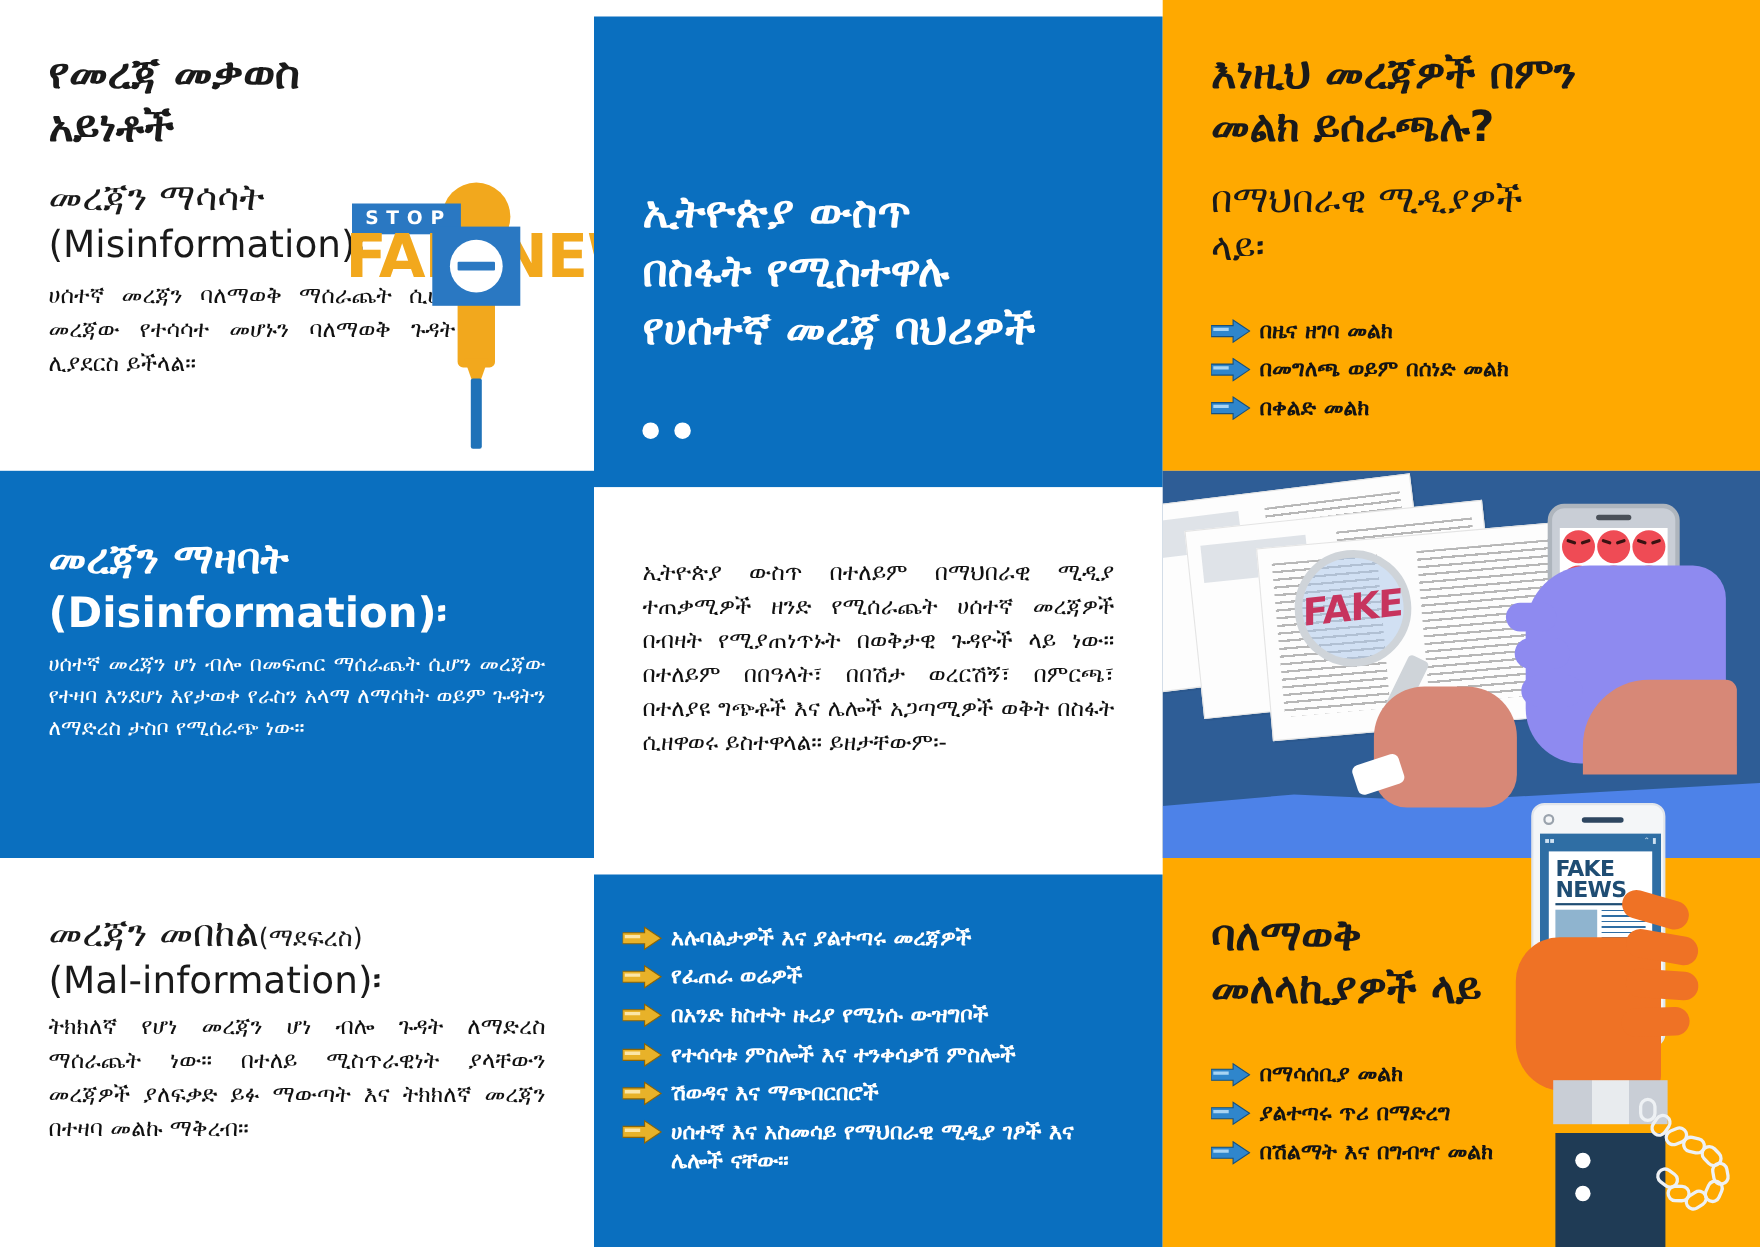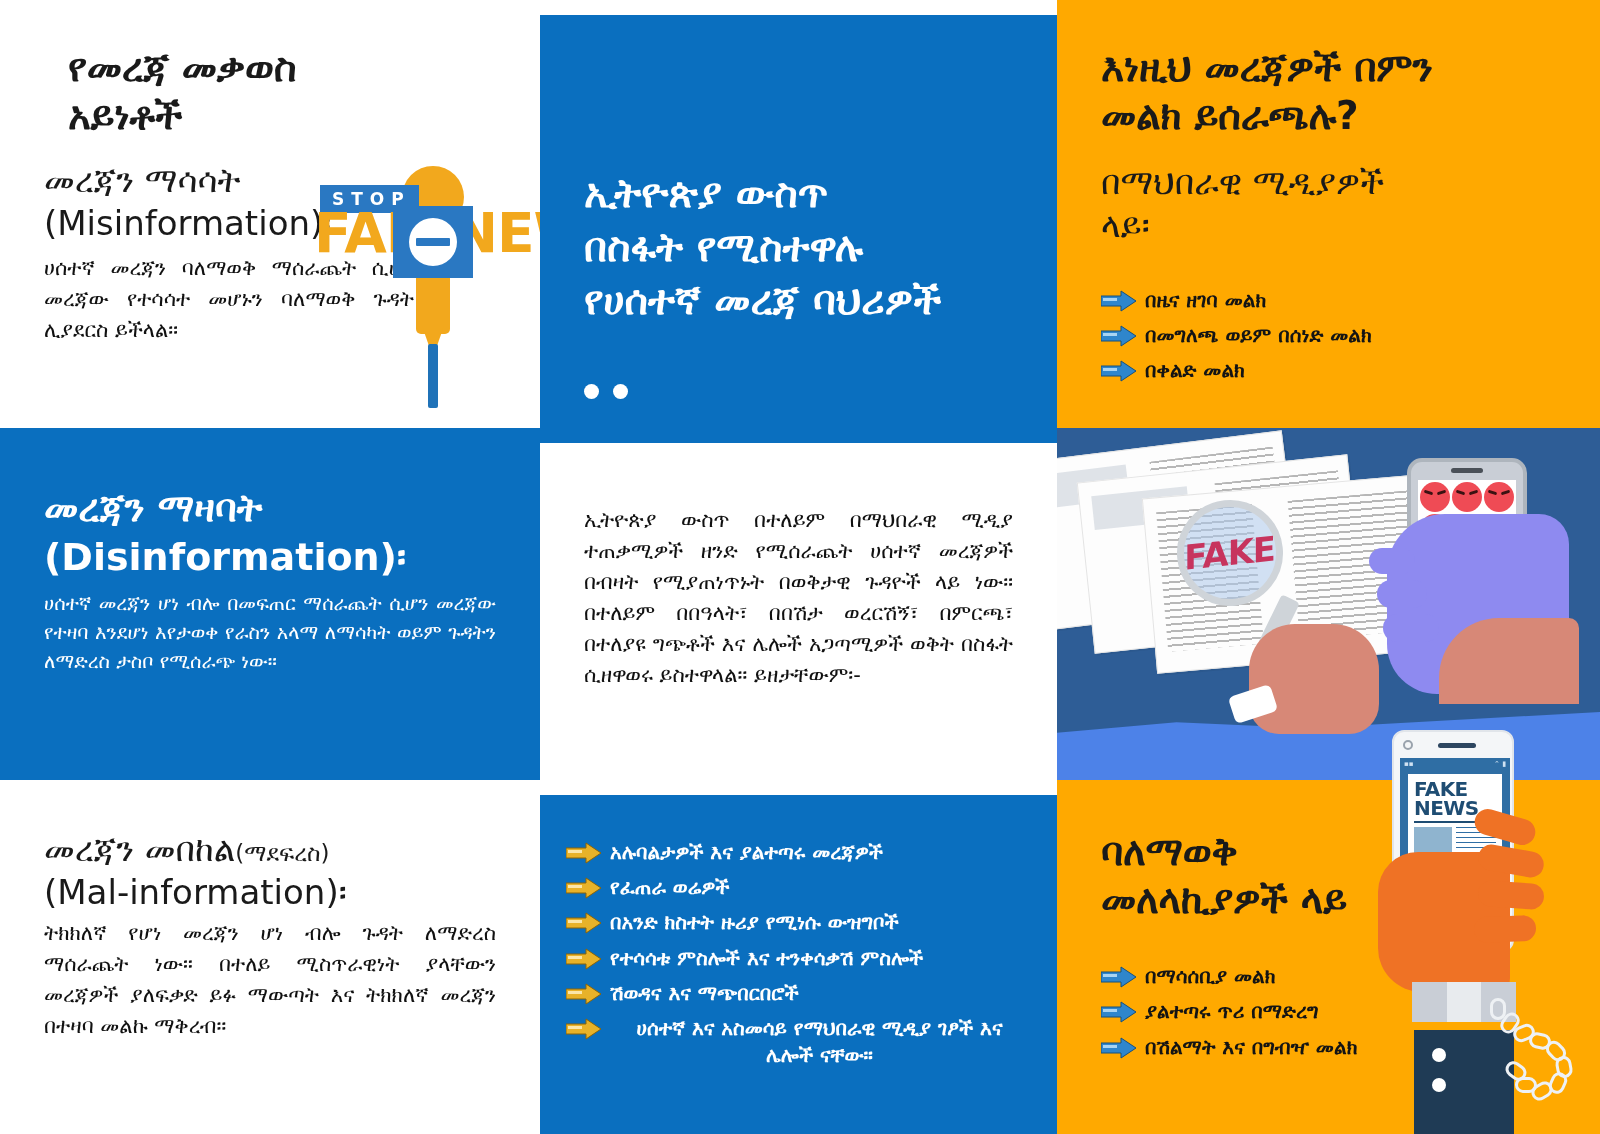--- a/index.html
+++ b/index.html
@@ -68,21 +68,21 @@
   }
   .body-white{
     color:#ffffff;
     font-size:19.5px;
     line-height:1.50;
     text-align:justify;
   }
   .tiny-paren{ font-size:23px; font-weight:400; }
 
   
-  #p-intro .title{ padding-top:44px;margin-left:24px; }
+  #p-intro .title{ padding-top:44px; }
   #p-intro .misinfo-head{ margin-top:20px; }
   #p-intro .misinfo-body{ margin-top:8px; width:370px; }
 
   
   .logo{
     position:absolute;
     left:306px; top:160px;
     width:230px; height:240px;
   }
   .logo .mic-head{
@@ -143,21 +143,21 @@
     display:block; width:15px; height:15px;
     border-radius:50%; background:#ffffff;
   }
 
   
   #p-question .q{ padding-top:44px; }
   #p-question .q2{ margin-top:22px; }
   #p-question ul{ margin-top:40px; list-style:none; }
 
   
-  .blist{ list-style:none;text-align:center; }
+  .blist{ list-style:none; }
   .blist li{
     display:flex; align-items:flex-start;
     gap:8px; margin-bottom:8px;
   }
   .blist .txt{
     font-size:20px; font-weight:700; line-height:1.36;
   }
   .blist.dark .txt{ color:#141414; }
   .blist.light .txt{ color:#ffffff; }
 

